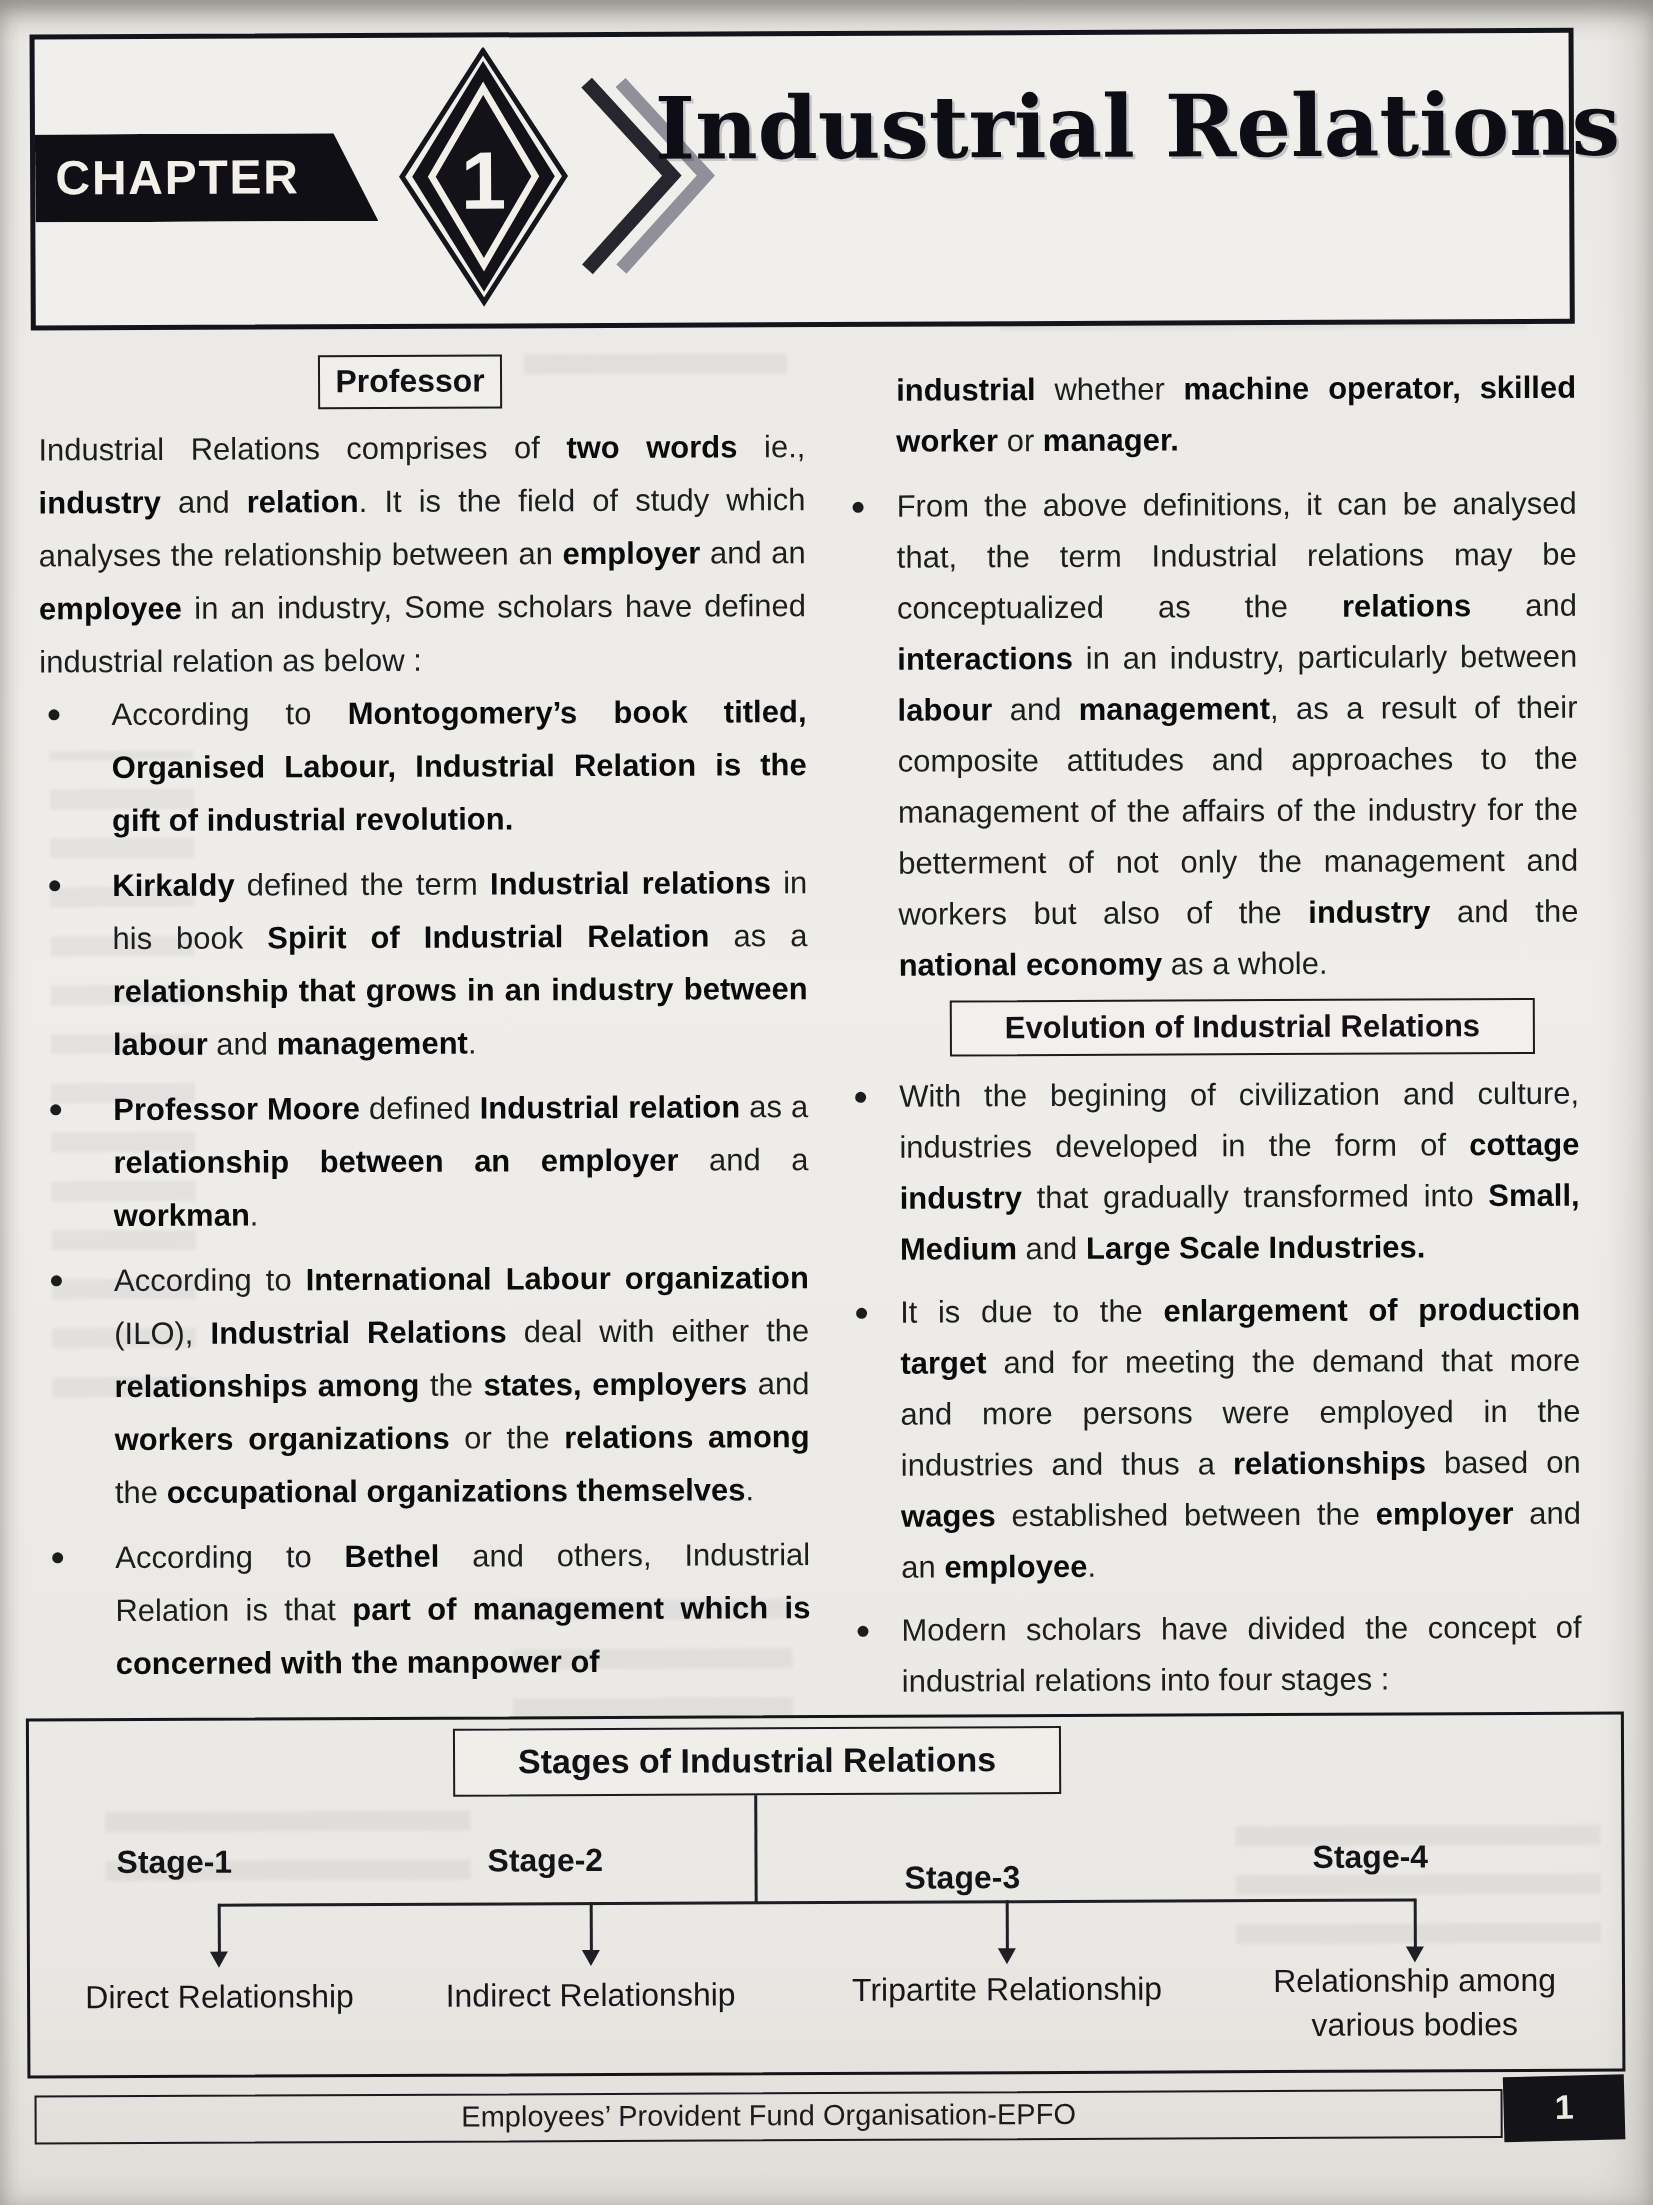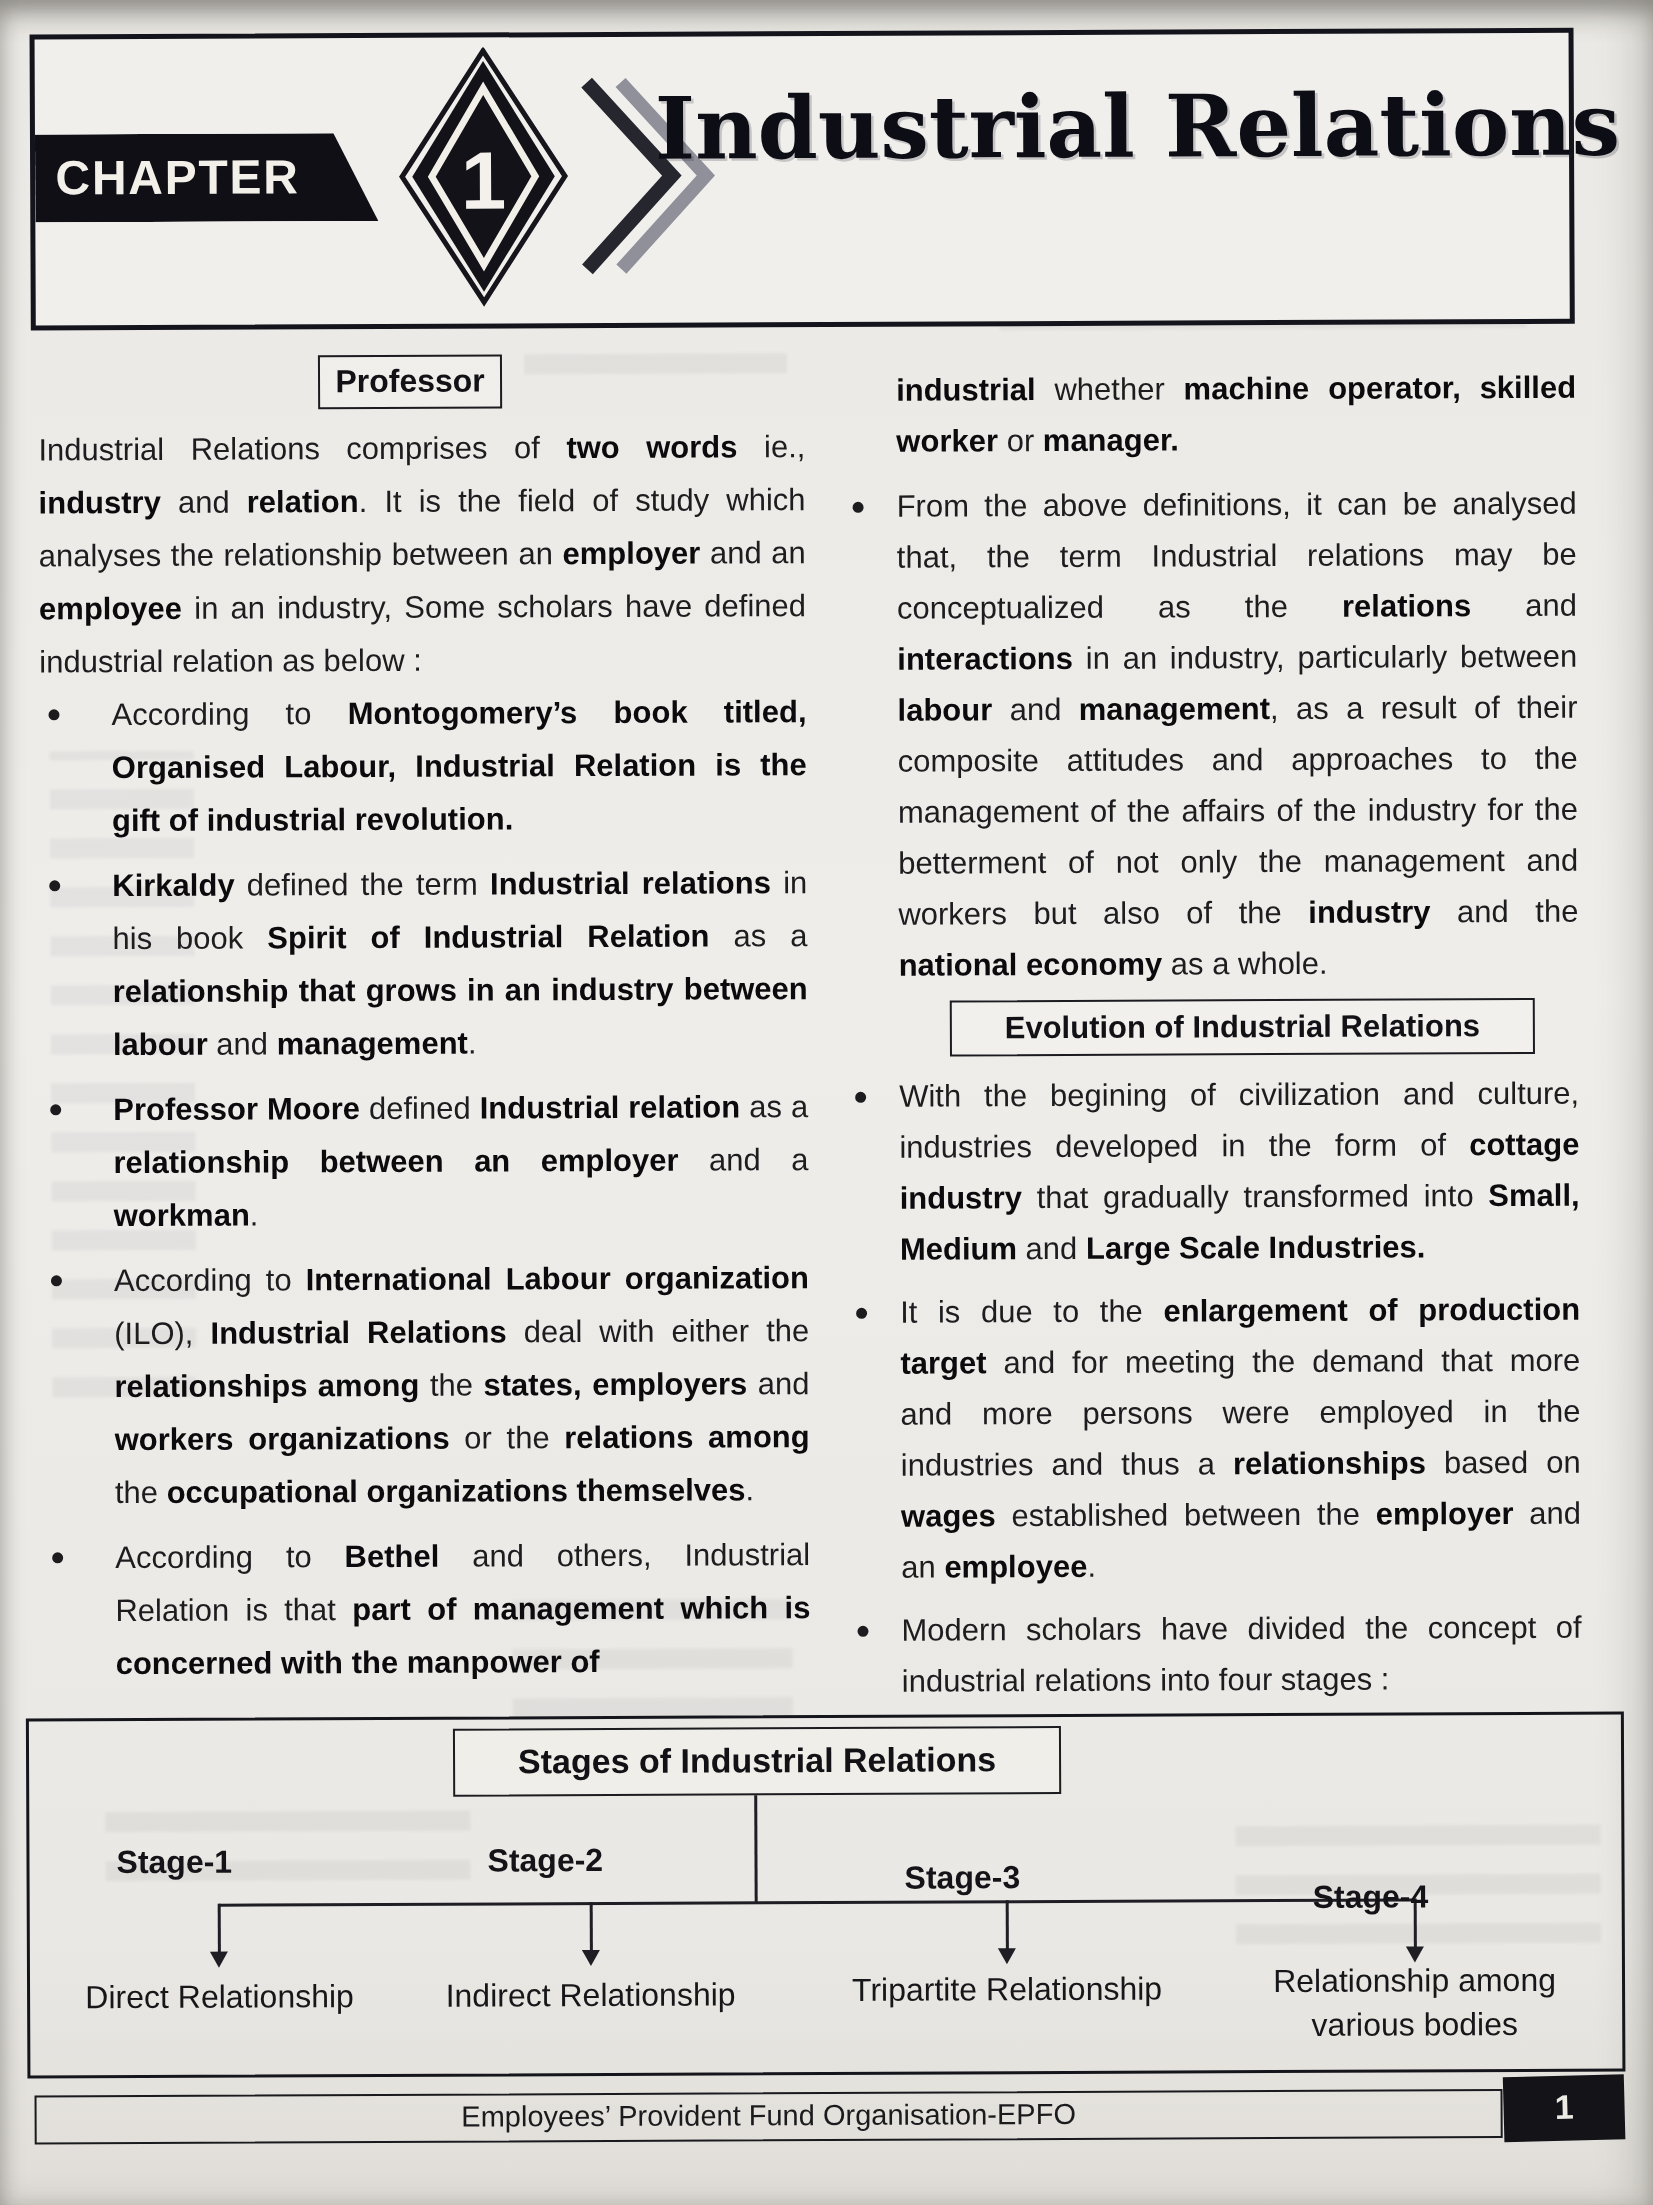--- a/index.html
+++ b/index.html
@@ -59,21 +59,21 @@
   .diagram-box { position:absolute; left:23px; top:1715px; width:1598px; height:360px; border:3.4px solid #15151c; }
   .diagram-title { position:absolute; left:450px; top:1727px; width:608px; height:68px; border:2.5px solid #1b1b20;
     text-align:center; font-size:34px; font-weight:700; line-height:63px; color:#121216; background:rgba(246,244,240,.4); }
   .stem { position:absolute; left:751px; top:1795px; width:2.5px; height:107px; background:#1e1e24; }
   .connector { position:absolute; left:215px; top:1901px; width:1196px; height:2.5px; background:#1e1e24; }
   .drop { position:absolute; top:1901px; width:2.5px; height:49px; background:#1e1e24; }
   .drop::after { content:""; position:absolute; left:-8.5px; top:48px; border-left:9.3px solid transparent;
     border-right:9.3px solid transparent; border-top:16px solid #1e1e24; }
   .d1 { left:214px; } .d2 { left:586px; } .d3 { left:1002px; } .d4 { left:1410px; }
   .stage-label { position:absolute; top:1841px; width:204px; text-align:left; font-size:32px; font-weight:700; color:#141418; }
-  .sl1 { left:113px; } .sl2 { left:484px; } .sl3 { left:901px;margin-top:19px; } .sl4 { left:1309px;margin-top:40px; }
+  .sl1 { left:113px; } .sl2 { left:484px; } .sl3 { left:901px;margin-top:19px; } .sl4 { left:1309px; }
   .stage-result { position:absolute; top:1972px; text-align:center; font-size:32px; line-height:44px; color:#17171a; }
   .sr1 { left:37px;  width:357px; }
   .sr2 { left:391px; width:391px; }
   .sr3 { left:799px; width:408px; top:1968px; }
   .sr4 { left:1266px; width:289px; top:1961px; }
 
   
   .footer-bar { position:absolute; left:30px; top:2092px; width:1468px; height:49px; border:2.5px solid #1a1a1e;
     text-align:center; font-size:29px; line-height:42px; color:#1b1b1e; }
   .page-badge { position:absolute; left:1499px; top:2079px; width:121px; height:65px; background:#141418;

